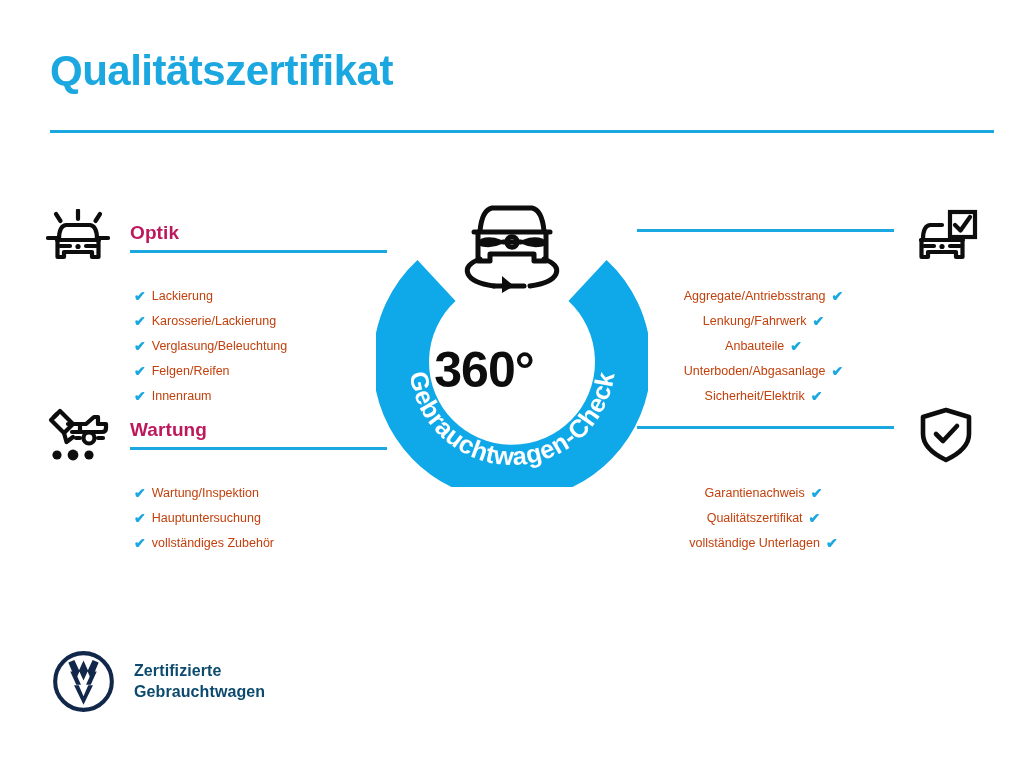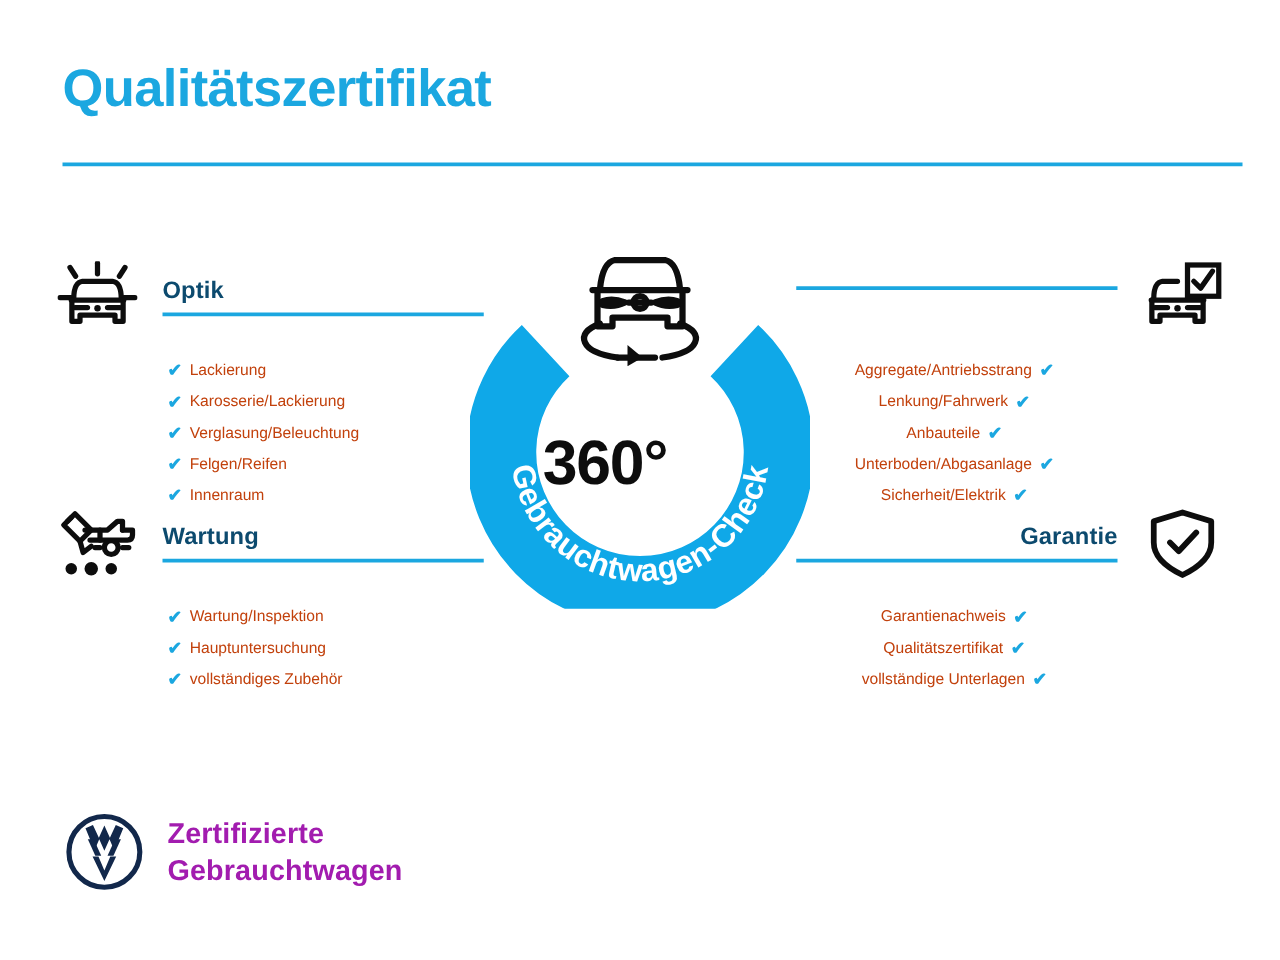--- a/index.html
+++ b/index.html
@@ -67,21 +67,21 @@
   .sec-title-wrap {
     position: absolute;
     top: 16px;
   }
   .left .sec-title-wrap  { left: 88px; right: 0; text-align: left; }
   .right .sec-title-wrap { right: 88px; left: 0; text-align: right; }
 
   .sec-title {
     font-size: 19px;
     font-weight: bold;
-    color: #0c4a6e;
+    color: #be185d;
     line-height: 1.1;
     letter-spacing: 0.1px;
   }
   .sec-underline {
     margin-top: 6px;
     height: 3px;
     background: #1ba7e0;
     width: 100%;
   }
 
@@ -138,23 +138,23 @@
   #footer-logo {
     position: absolute;
     left: 52px;
     top: 650px;
     display: flex;
     align-items: center;
   }
   #vw-mark { flex: 0 0 auto; }
   #footer-text {
     margin-left: 19px;
-    font-size: 23px;
-    font-weight: bold;
-    color: #a21caf;
+    font-size: 16px;
+    font-weight: bold;
+    color: #0c4a6e;
     line-height: 1.28;
     letter-spacing: 0.1px;
   }
 </style>
 </head>
 <body>
 
 <div id="header">
   <h1 id="page-title">Qualitätszertifikat</h1>
   <div id="header-rule"></div>
@@ -297,21 +297,20 @@
 
 <div class="section right row2">
   <div class="sec-head">
     <span class="sec-icon">
       <svg width="60" height="58" viewBox="0 0 60 58">
         <path d="M30 4 L53 11 L53 28 Q53 43 30 54 Q7 43 7 28 L7 11 Z" fill="none" stroke="#0d0d0d" stroke-width="4.6" stroke-linejoin="round"></path>
         <path d="M20 28 L27 35 L41 20" fill="none" stroke="#0d0d0d" stroke-width="4.6" stroke-linecap="round" stroke-linejoin="round"></path>
       </svg>
     </span>
     <div class="sec-title-wrap">
-      <div class="sec-title">Garantie</div>
       <div class="sec-underline"></div>
     </div>
   </div>
   <ul class="sec-list">
     <li>
         <span class="item-label">Garantienachweis</span>
         <span class="chk">✔</span>
       </li>
     <li>
         <span class="item-label">Qualitätszertifikat</span>

